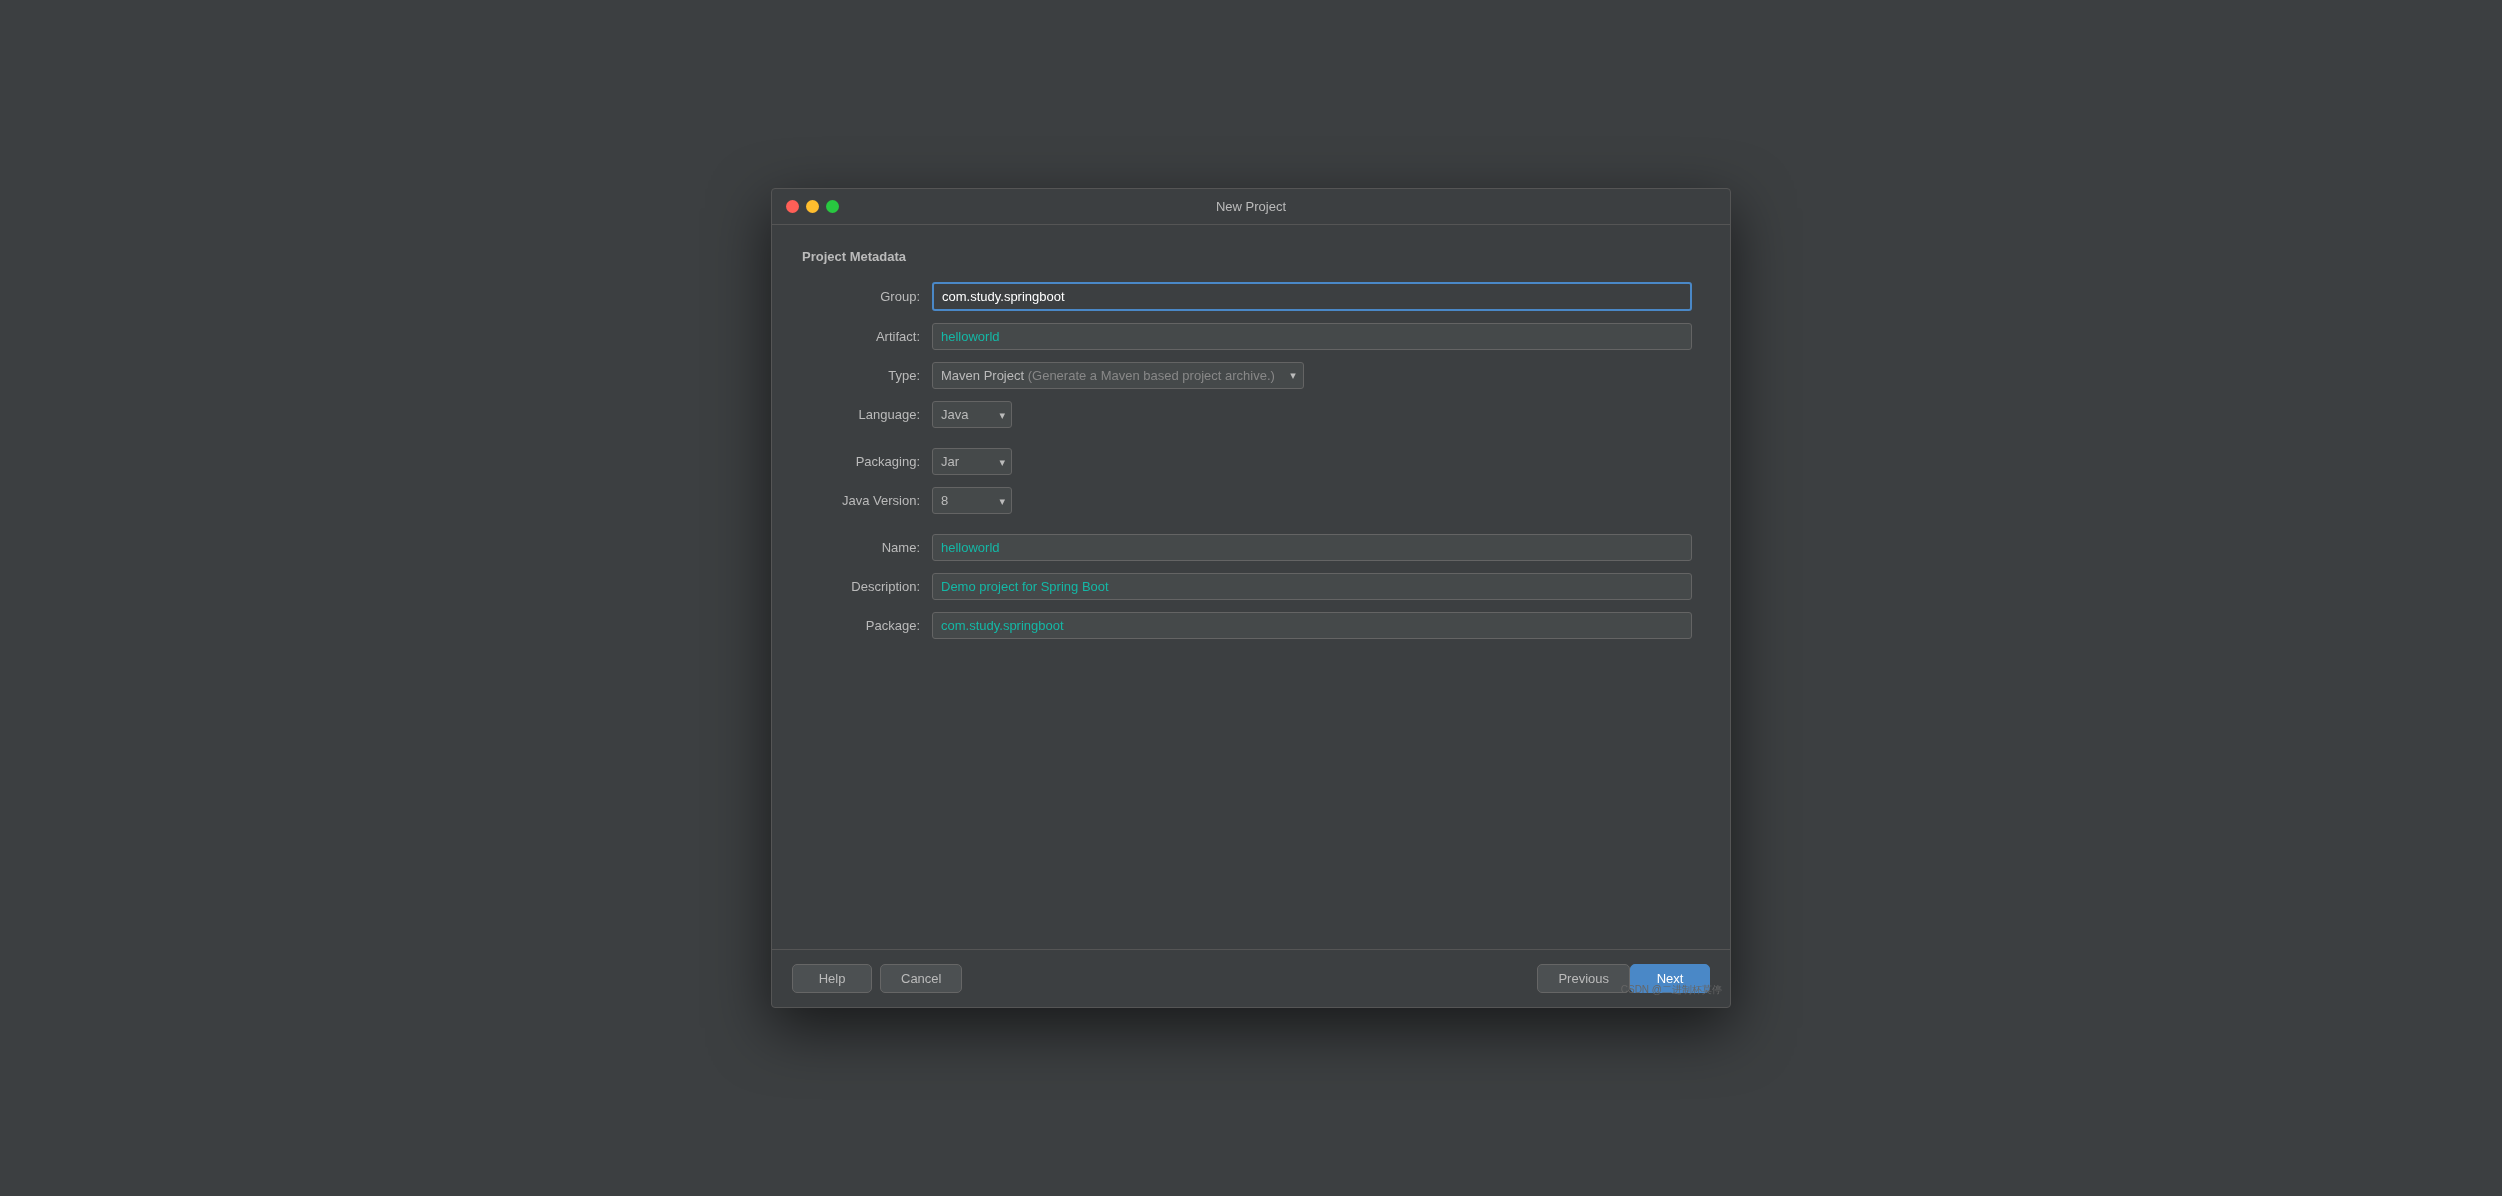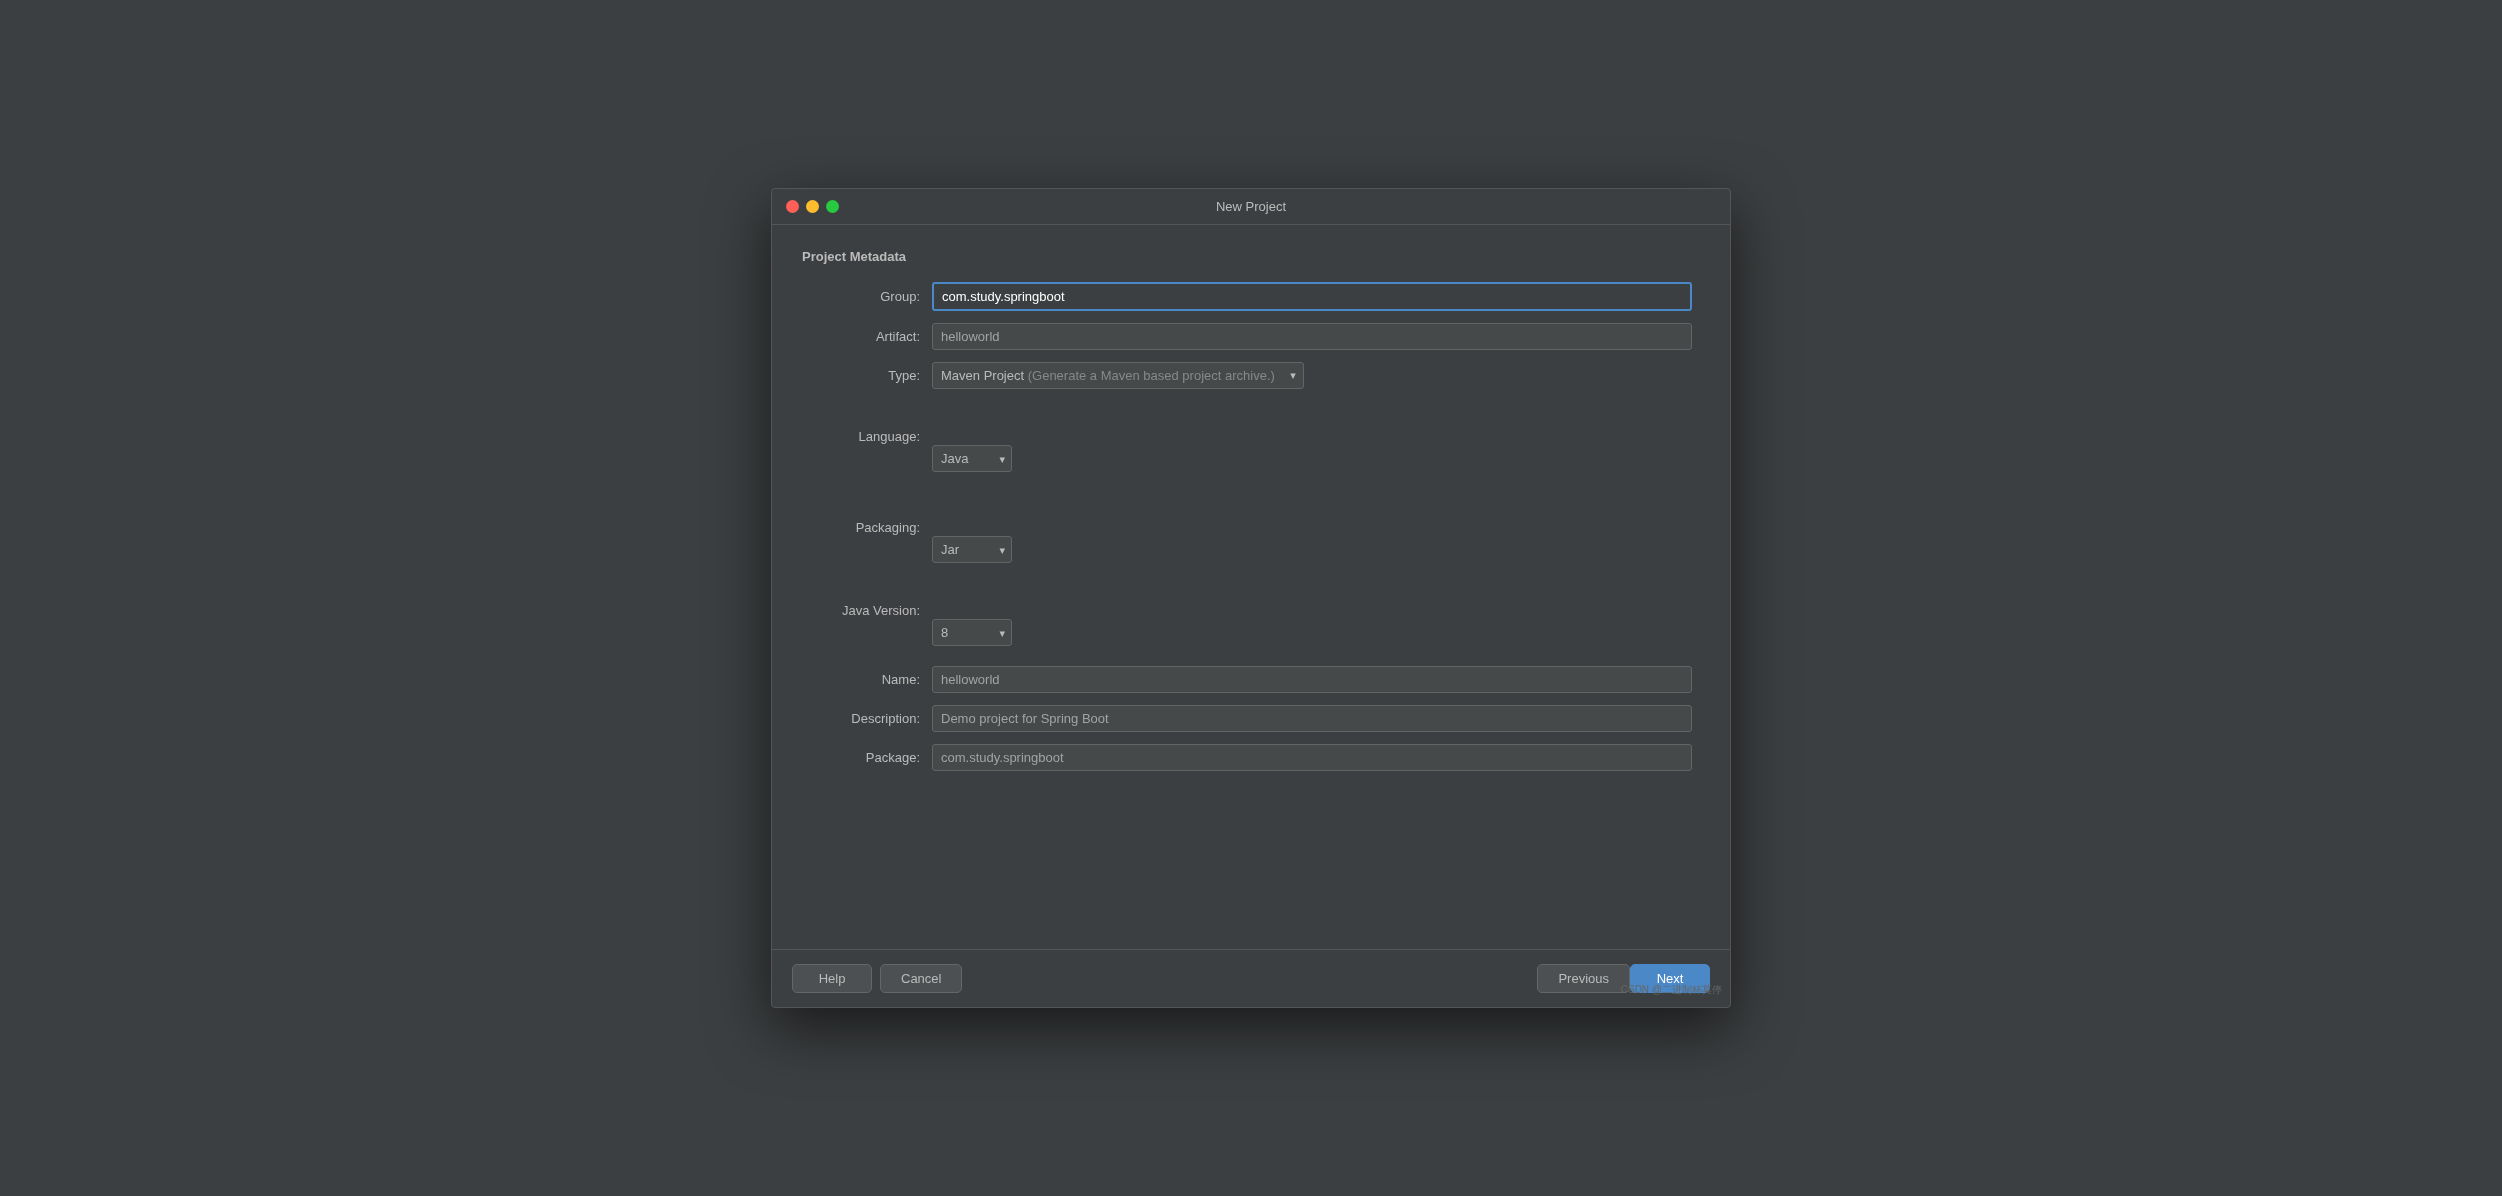--- a/index.html
+++ b/index.html
@@ -92,21 +92,21 @@
       font-size: 13px;
       flex-shrink: 0;
     }
 
     .form-input {
       flex: 1;
       max-width: 760px;
       background: #45494a;
       border: 1px solid #646464;
       border-radius: 3px;
-      color: #a3a3a3;
+      color: #14b8a6;
       font-size: 13px;
       padding: 5px 8px;
       outline: none;
     }
 
     .form-input.active {
       border: 2px solid #4a88c7;
       background: #3c3f41;
       color: #ffffff;
     }
@@ -139,21 +139,20 @@
     .type-dropdown-arrow {
       position: absolute;
       right: 8px;
       color: #bbbbbb;
       font-size: 11px;
     }
 
     .small-select-wrapper {
       position: relative;
       display: inline-block;
-      margin-top: 44px;
     }
 
     .small-select {
       background: #45494a;
       border: 1px solid #646464;
       border-radius: 3px;
       color: #bbbbbb;
       font-size: 13px;
       padding: 5px 24px 5px 8px;
       outline: none;

